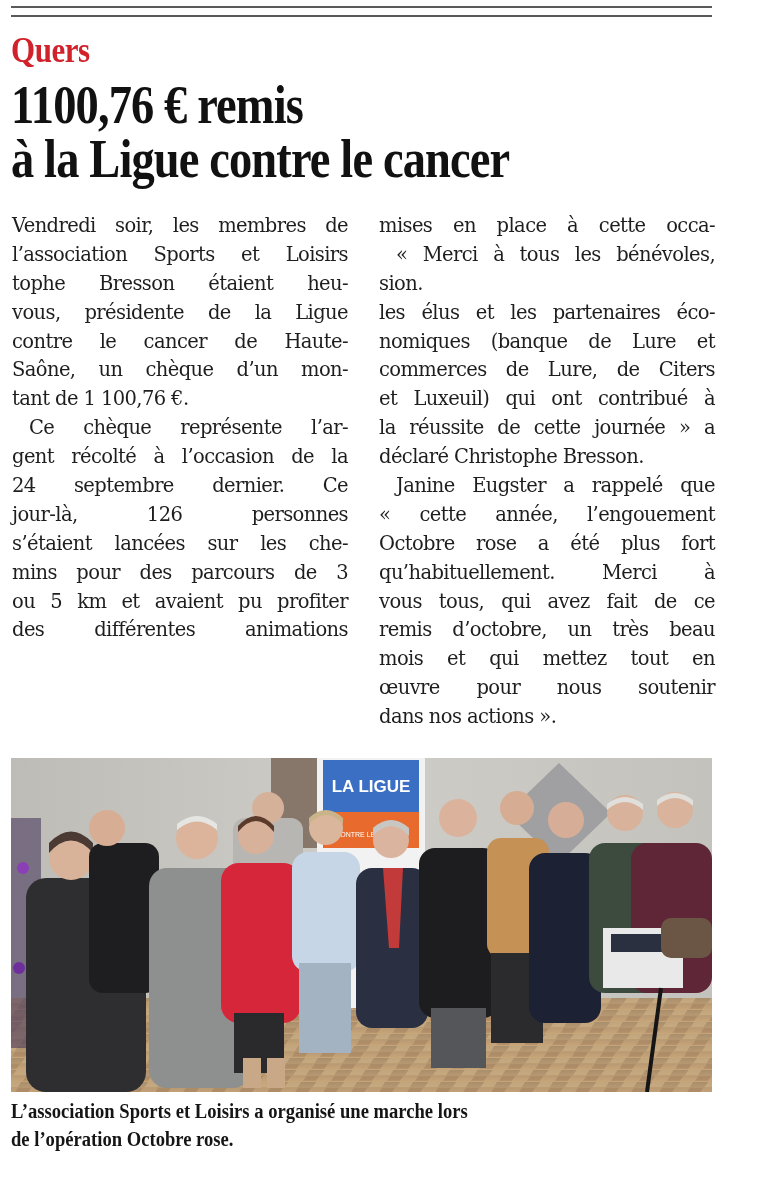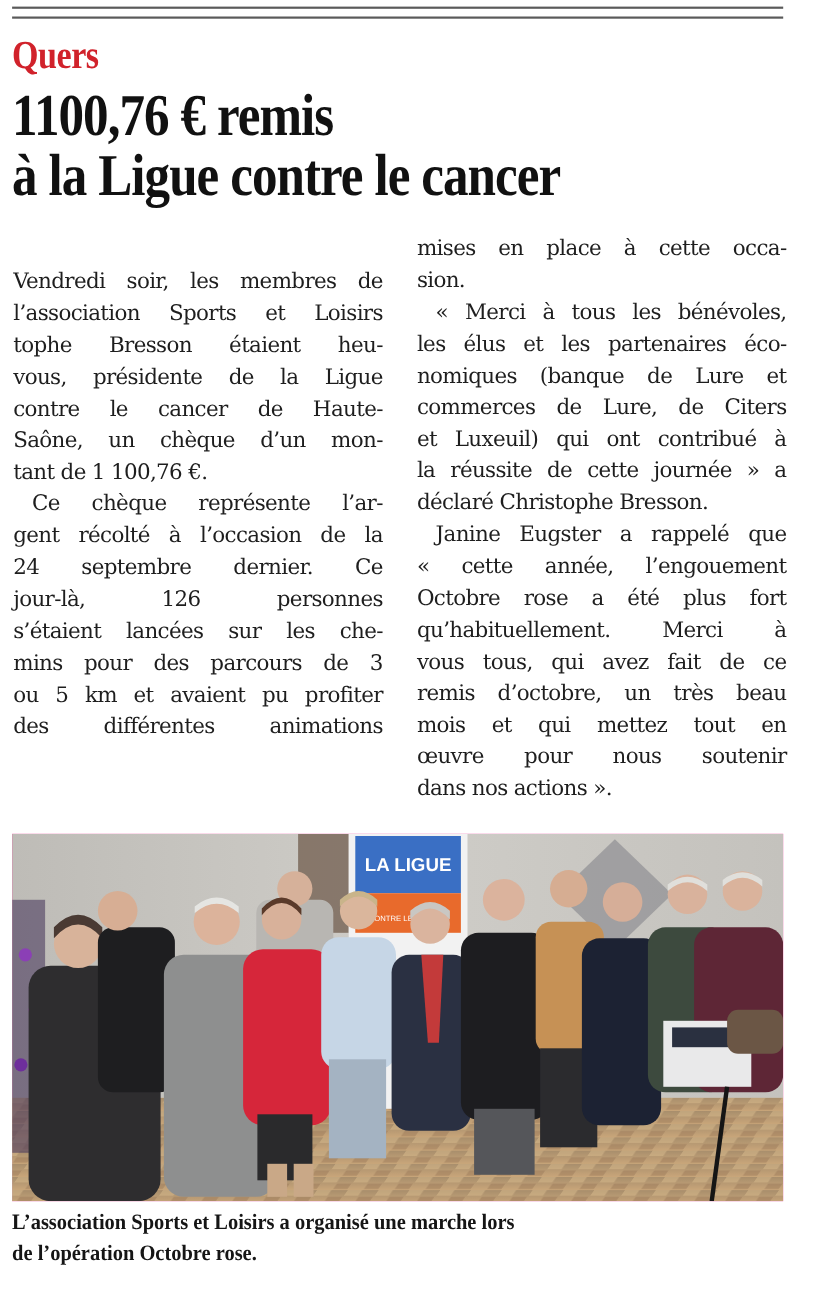--- a/index.html
+++ b/index.html
@@ -4,26 +4,26 @@
 <style>
   html, body { margin: 0; padding: 0; background: #ffffff; }
   body { width: 759px; height: 1178px; position: relative; overflow: hidden; font-family: "DejaVu Serif", "Liberation Serif", serif; color: #1a1a1a; }
   .rule { position: absolute; left: 11px; width: 701px; height: 2px; background: #5a5a5a; }
   .rule.r1 { top: 6px; }
   .rule.r2 { top: 15px; }
   .kicker { position: absolute; left: 11px; top: 30px; font-family: "Liberation Serif", serif; font-weight: bold; font-size: 36px; line-height: 40px; color: #d1222b; letter-spacing: -0.5px; transform: scaleX(0.86); transform-origin: left top; }
   .headline { position: absolute; left: 11px; top: 78px; width: 800px; font-family: "Liberation Serif", serif; font-weight: bold; font-size: 54px; line-height: 54px; color: #111; letter-spacing: -1px; transform: scaleX(0.86); transform-origin: left top; margin: 0; }
   .headline span { display: block; white-space: nowrap; }
   .col { position: absolute; top: 212px; width: 336px; font-family: "DejaVu Serif", serif; font-size: 19.5px; line-height: 28.9px; color: #1e1e1e; }
-  .col.left { left: 12px; margin-top: 30px; }
+  .col.left { left: 12px; }
   .col.right { left: 379px; }
   .col .ln { display: block; white-space: nowrap; text-align: justify; text-align-last: justify; height: 28.9px; overflow: visible; letter-spacing: -0.6px; }
   .col .ln.last { text-align-last: left; }
   .col .ln.indent { padding-left: 17px; }
-  .photo { position: absolute; left: 11px; top: 758px; width: 701px; height: 334px; overflow: hidden; background: #ec4899; }
+  .photo { position: absolute; left: 11px; top: 758px; width: 701px; height: 334px; overflow: hidden; background: #86efac; }
   .photo svg { display: block; }
   .caption { position: absolute; left: 11px; top: 1097px; width: 720px; font-family: "Liberation Serif", serif; font-weight: bold; font-size: 20px; line-height: 28px; color: #151515; }
   .caption span { display: block; white-space: nowrap; transform: scaleX(0.93); transform-origin: left top; }
 </style>
 </head>
 <body>
 
 <div class="rule r1"></div>
 <div class="rule r2"></div>
 
@@ -47,22 +47,22 @@
   <span class="ln">24 septembre dernier. Ce</span>
   <span class="ln">jour-là, 126 personnes</span>
   <span class="ln">s’étaient lancées sur les che-</span>
   <span class="ln">mins pour des parcours de 3</span>
   <span class="ln">ou 5 km et avaient pu profiter</span>
   <span class="ln">des différentes animations</span>
 </div>
 
 <div class="col right">
   <span class="ln">mises en place à cette occa-</span>
+  <span class="ln indent">« Merci à tous les bénévoles,</span>
   <span class="ln last">sion.</span>
-  <span class="ln indent">« Merci à tous les bénévoles,</span>
   <span class="ln">les élus et les partenaires éco-</span>
   <span class="ln">nomiques (banque de Lure et</span>
   <span class="ln">commerces de Lure, de Citers</span>
   <span class="ln">et Luxeuil) qui ont contribué à</span>
   <span class="ln">la réussite de cette journée » a</span>
   <span class="ln last">déclaré Christophe Bresson.</span>
   <span class="ln indent">Janine Eugster a rappelé que</span>
   <span class="ln">« cette année, l’engouement</span>
   <span class="ln">Octobre rose a été plus fort</span>
   <span class="ln">qu’habituellement. Merci à</span>

